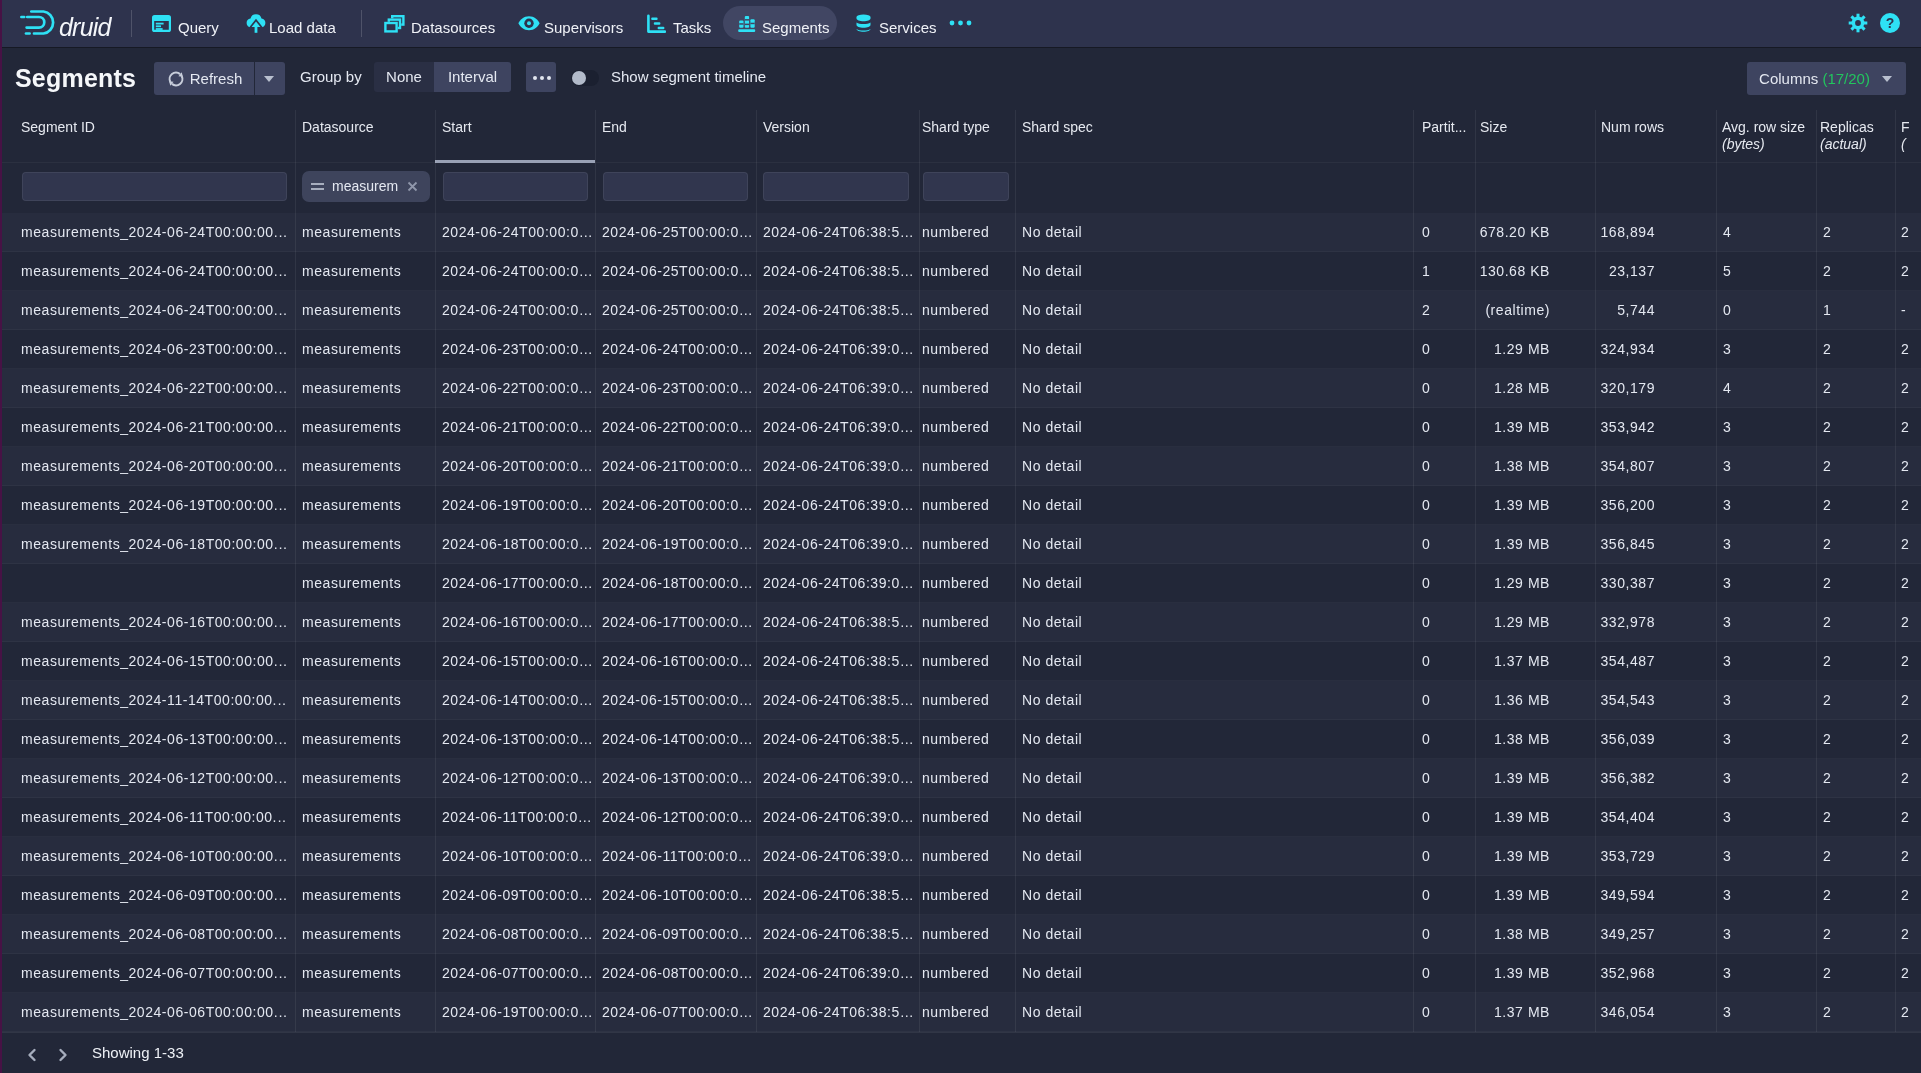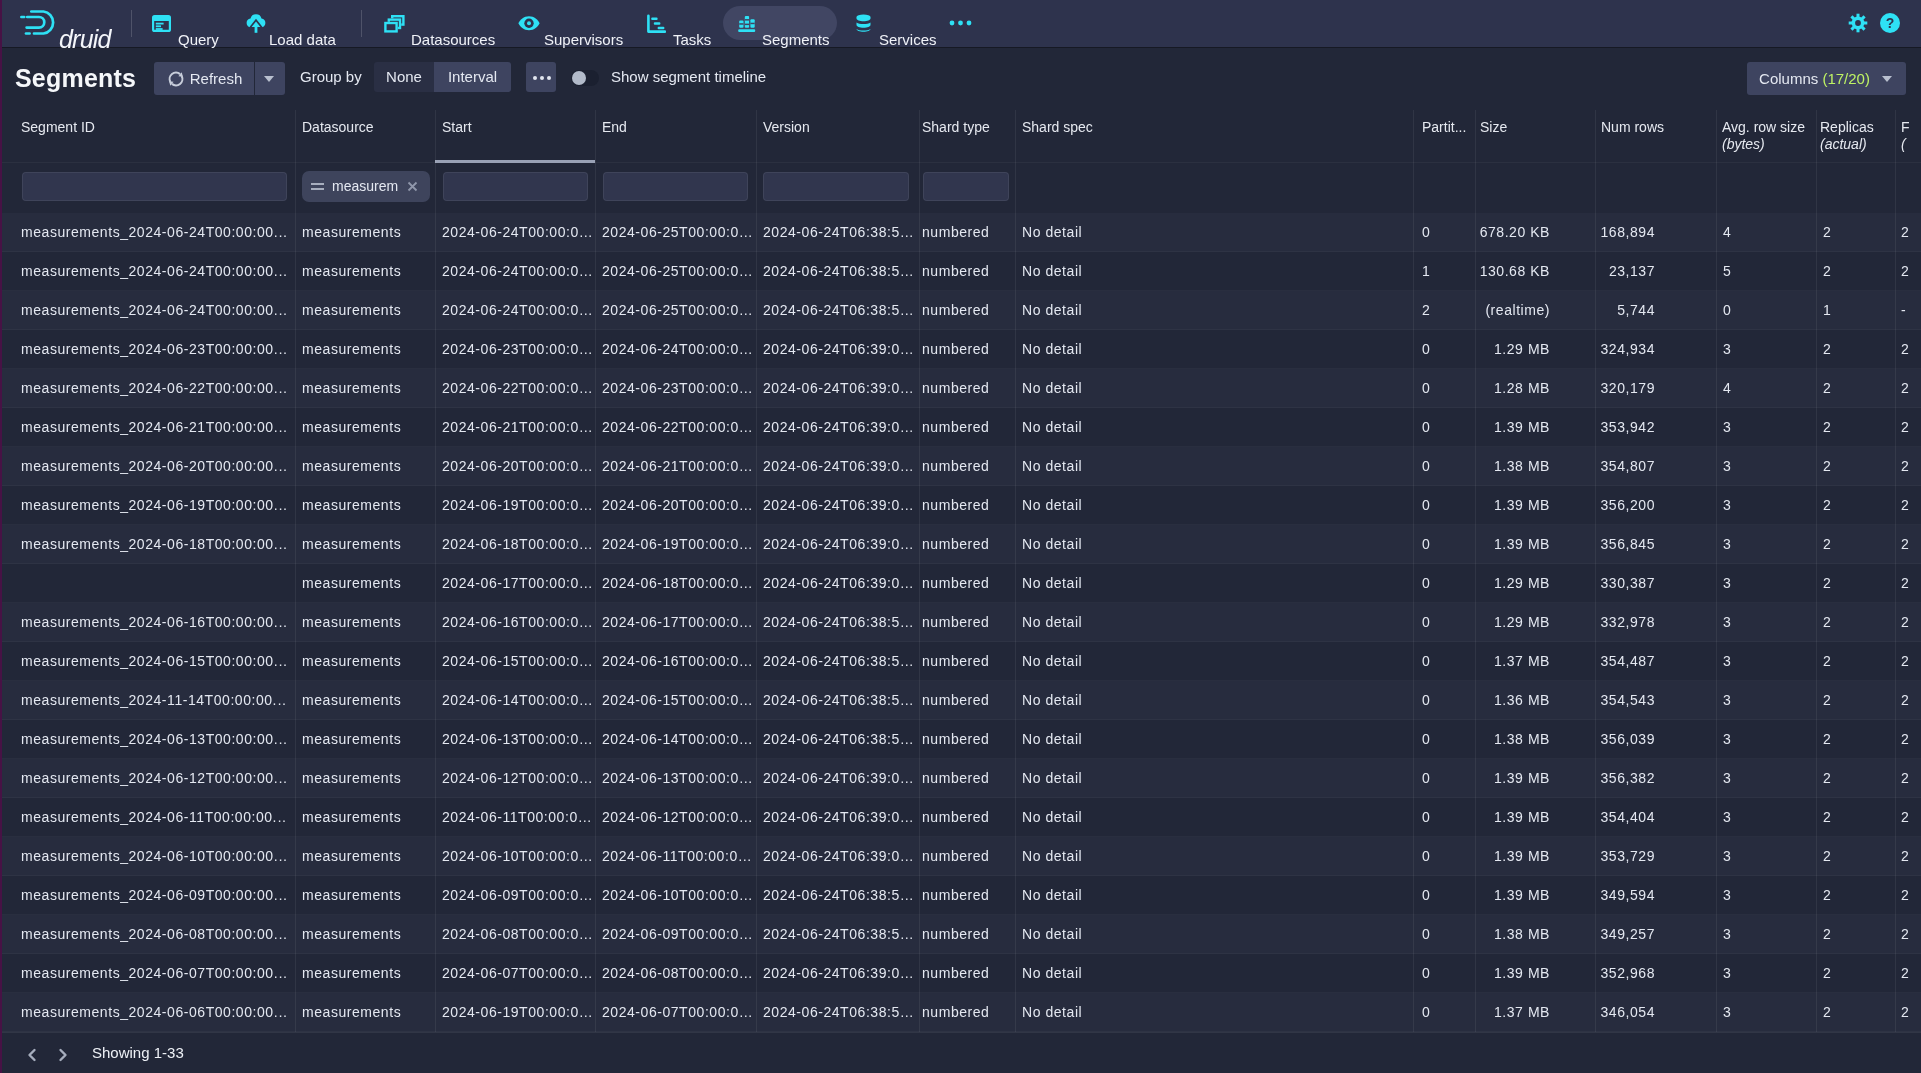--- a/index.html
+++ b/index.html
@@ -1,19 +1,19 @@
 <!DOCTYPE html>
 <html><head><meta charset="utf-8"><style>
 html,body{margin:0;padding:0}
 body{width:1921px;height:1073px;background:#222738;font-family:"Liberation Sans",sans-serif;overflow:hidden;position:relative}
 .abs{position:absolute}
 #leftline{position:absolute;left:0;top:0;width:2px;height:1073px;background:#471245;z-index:50}
 
 #nav{position:absolute;left:0;top:0;width:1921px;height:47px;background:#2e334d;box-shadow:0 1px 0 rgba(0,0,0,.35)}
-.navlab{position:absolute;top:16px;height:47px;line-height:47px;font-size:15px;color:#f0f2f7;white-space:nowrap}
+.navlab{position:absolute;top:4px;height:47px;line-height:47px;font-size:15px;color:#f0f2f7;white-space:nowrap}
 .navdiv{position:absolute;top:10px;width:1px;height:27px;background:rgba(255,255,255,.16)}
 #pill{position:absolute;left:723px;top:6px;width:114px;height:34px;background:#414663;border-radius:17px}
 .icon{position:absolute}
 
 #title{position:absolute;left:15px;top:64px;font-size:25px;font-weight:bold;color:#f5f7fa;letter-spacing:.2px}
 .btn{position:absolute;top:62px;height:30px;background:#3e4460;border-radius:3px;color:#e4e8f1;font-size:15px;line-height:30px;text-align:center}
 .lbl{position:absolute;top:62px;height:30px;line-height:30px;font-size:15px;color:#e4e8f1;white-space:nowrap}
 .caret{position:absolute;width:0;height:0;border-left:5.5px solid transparent;border-right:5.5px solid transparent;border-top:6.5px solid #b9c0cf}
 
 .vb{position:absolute;top:110px;width:1px;height:922px;background:rgba(255,255,255,.065);z-index:2}
@@ -132,21 +132,21 @@
   </div>
 <div class="lbl" style="left:300px">Group by</div>
 <div class="btn" style="left:374px;width:60px;background:#2a2f44;border-radius:3px 0 0 3px">None</div>
 <div class="btn" style="left:434px;width:77px;border-radius:0 3px 3px 0">Interval</div>
 <div class="btn" style="left:526px;width:30px">
     <div style="position:absolute;left:7px;top:14px;width:4px;height:4px;border-radius:50%;background:#e2e6ef;box-shadow:7px 0 0 #e2e6ef,14px 0 0 #e2e6ef"></div>
   </div>
 <div class="abs" style="left:571px;top:70px;width:28px;height:16px;border-radius:8px;background:#1b2030"></div>
 <div class="abs" style="left:572px;top:71px;width:14px;height:14px;border-radius:50%;background:#b2bac9"></div>
 <div class="lbl" style="left:611px">Show segment timeline</div>
-<div class="btn" style="left:1747px;width:159px;height:33px;line-height:33px;padding-right:24px;box-sizing:border-box">Columns <span style="color:#bef264">(17/20)</span><div class="caret" style="right:14px;top:14px"></div></div>
+<div class="btn" style="left:1747px;width:159px;height:33px;line-height:33px;padding-right:24px;box-sizing:border-box">Columns <span style="color:#22c55e">(17/20)</span><div class="caret" style="right:14px;top:14px"></div></div>
 <div class="vb" style="left:295px"></div>
 <div class="vb" style="left:435px"></div>
 <div class="vb" style="left:595px"></div>
 <div class="vb" style="left:756px"></div>
 <div class="vb" style="left:919px"></div>
 <div class="vb" style="left:1015px"></div>
 <div class="vb" style="left:1413px"></div>
 <div class="vb" style="left:1475px"></div>
 <div class="vb" style="left:1595px"></div>
 <div class="vb" style="left:1716px"></div>

